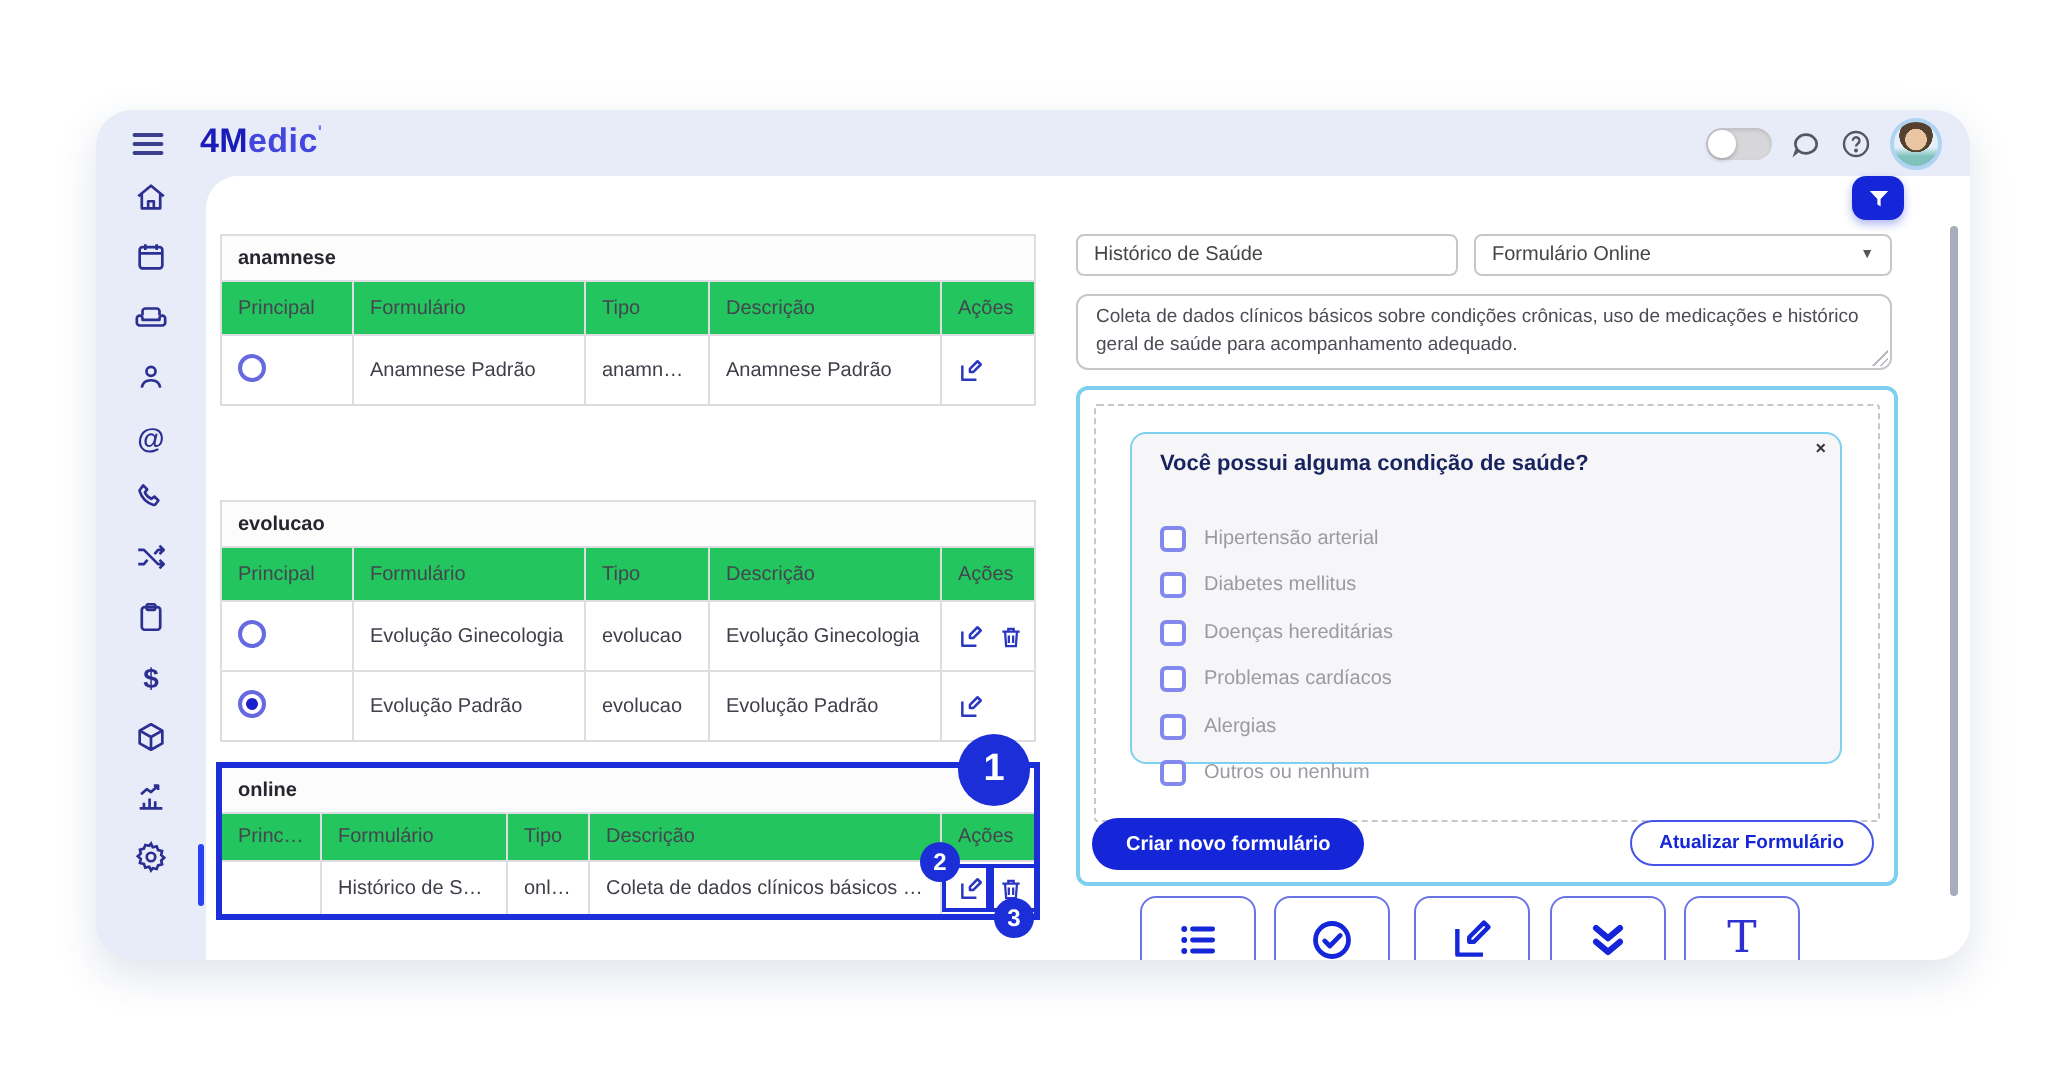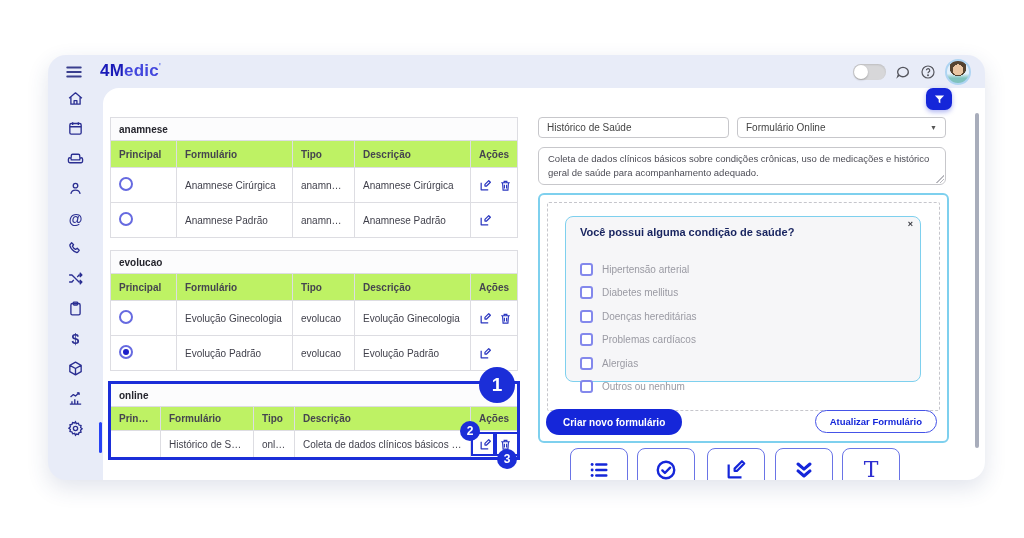--- a/index.html
+++ b/index.html
@@ -47,21 +47,21 @@
   .filterbtn { position:absolute; left:823px; top:0; width:26px; height:22px; border-radius:7px; background:#1526d9;
                display:flex; align-items:center; justify-content:center; cursor:pointer;
                box-shadow:0 2px 5px rgba(21,38,217,.35); }
 
   
   table.ftable { position:absolute; border-collapse:collapse; width:407px; table-layout:fixed;
                  font-size:10px; color:#3f3f4a; background:#fff; }
   .ftable th, .ftable td { border:1px solid #ddddе2; border:1px solid #dddde2; padding:0 8px; text-align:left;
                            overflow:hidden; white-space:nowrap; text-overflow:ellipsis; }
   .ftable .ttl td { font-weight:bold; color:#26262e; background:#fcfcfd; height:23px; }
-  .ftable .hdr th { font-weight:bold; color:#45454f; height:27px; background:#bef264; }
+  .ftable .hdr th { font-weight:normal; color:#45454f; height:27px; background:#22c55e; }
   .t-anamnese { left:7px; top:29px; }
   .t-evolucao { left:7px; top:162px; }
   .t-online   { left:7px; top:295px; }
   .t-anamnese .row td, .t-evolucao .row td { height:35px; }
   .t-online .hdr th { height:24px; }
   .t-online .row td { height:28px; }
   .radio { width:14px; height:14px; border:2px solid #666ae0; border-radius:50%; display:inline-block; background:#fff; }
   .radio.sel { position:relative; }
   .radio.sel::after { content:""; position:absolute; left:2px; top:2px; width:6px; height:6px; border-radius:50%; background:#1d1fc9; }
   .acts { display:flex; gap:7px; align-items:center; }
@@ -229,40 +229,20 @@
             </tr>
         <tr class="hdr">
           <th>Principal</th>
           <th>Formulário</th>
           <th>Tipo</th>
           <th>Descrição</th>
           <th>Ações</th>
         </tr>
         <tr class="row">
           <td><span class="radio"></span></td>
-          <td>Anamnese Cirúrgica</td>
-          <td>anamnese</td>
-          <td>Anamnese Cirúrgica</td>
-          <td>
-                <span class="acts">
-            <span class="aic">
-                    <svg viewBox="0 0 24 24" fill="none" stroke="currentColor" stroke-width="2.3" stroke-linejoin="round">
-                      <path d="M4 7v13h13M14 13l7-7-3-3-7 7v3z"></path>
-                    </svg>
-                  </span>
-            <span class="aic">
-                    <svg viewBox="0 0 24 24" fill="none" stroke="currentColor" stroke-width="2.1">
-                      <path d="M4 7h16M9.5 7V4.5h5V7M6.5 7l1 13.5h9l1-13.5M10 10.5v7M14 10.5v7"></path>
-                    </svg>
-                  </span>
-          </span>
-              </td>
-        </tr>
-        <tr class="row">
-          <td><span class="radio"></span></td>
           <td>Anamnese Padrão</td>
           <td>anamnese</td>
           <td>Anamnese Padrão</td>
           <td>
                 <span class="acts">
             <span class="aic">
                     <svg viewBox="0 0 24 24" fill="none" stroke="currentColor" stroke-width="2.3" stroke-linejoin="round">
                       <path d="M4 7v13h13M14 13l7-7-3-3-7 7v3z"></path>
                     </svg>
                   </span>

